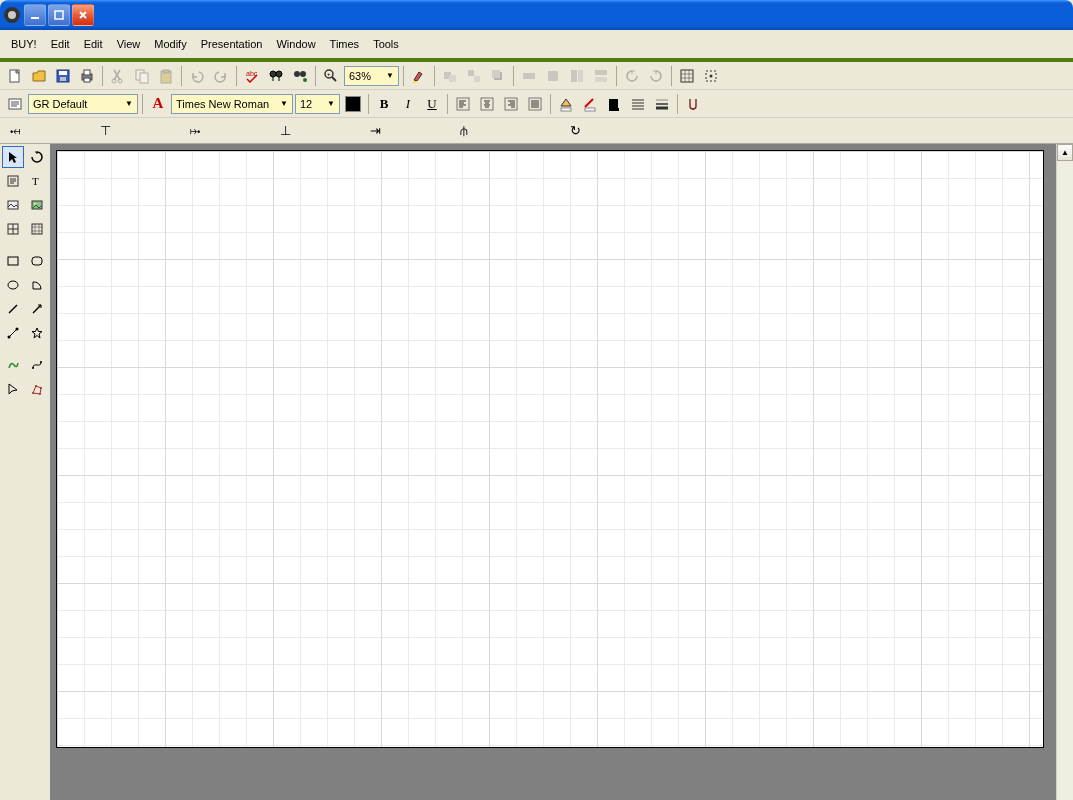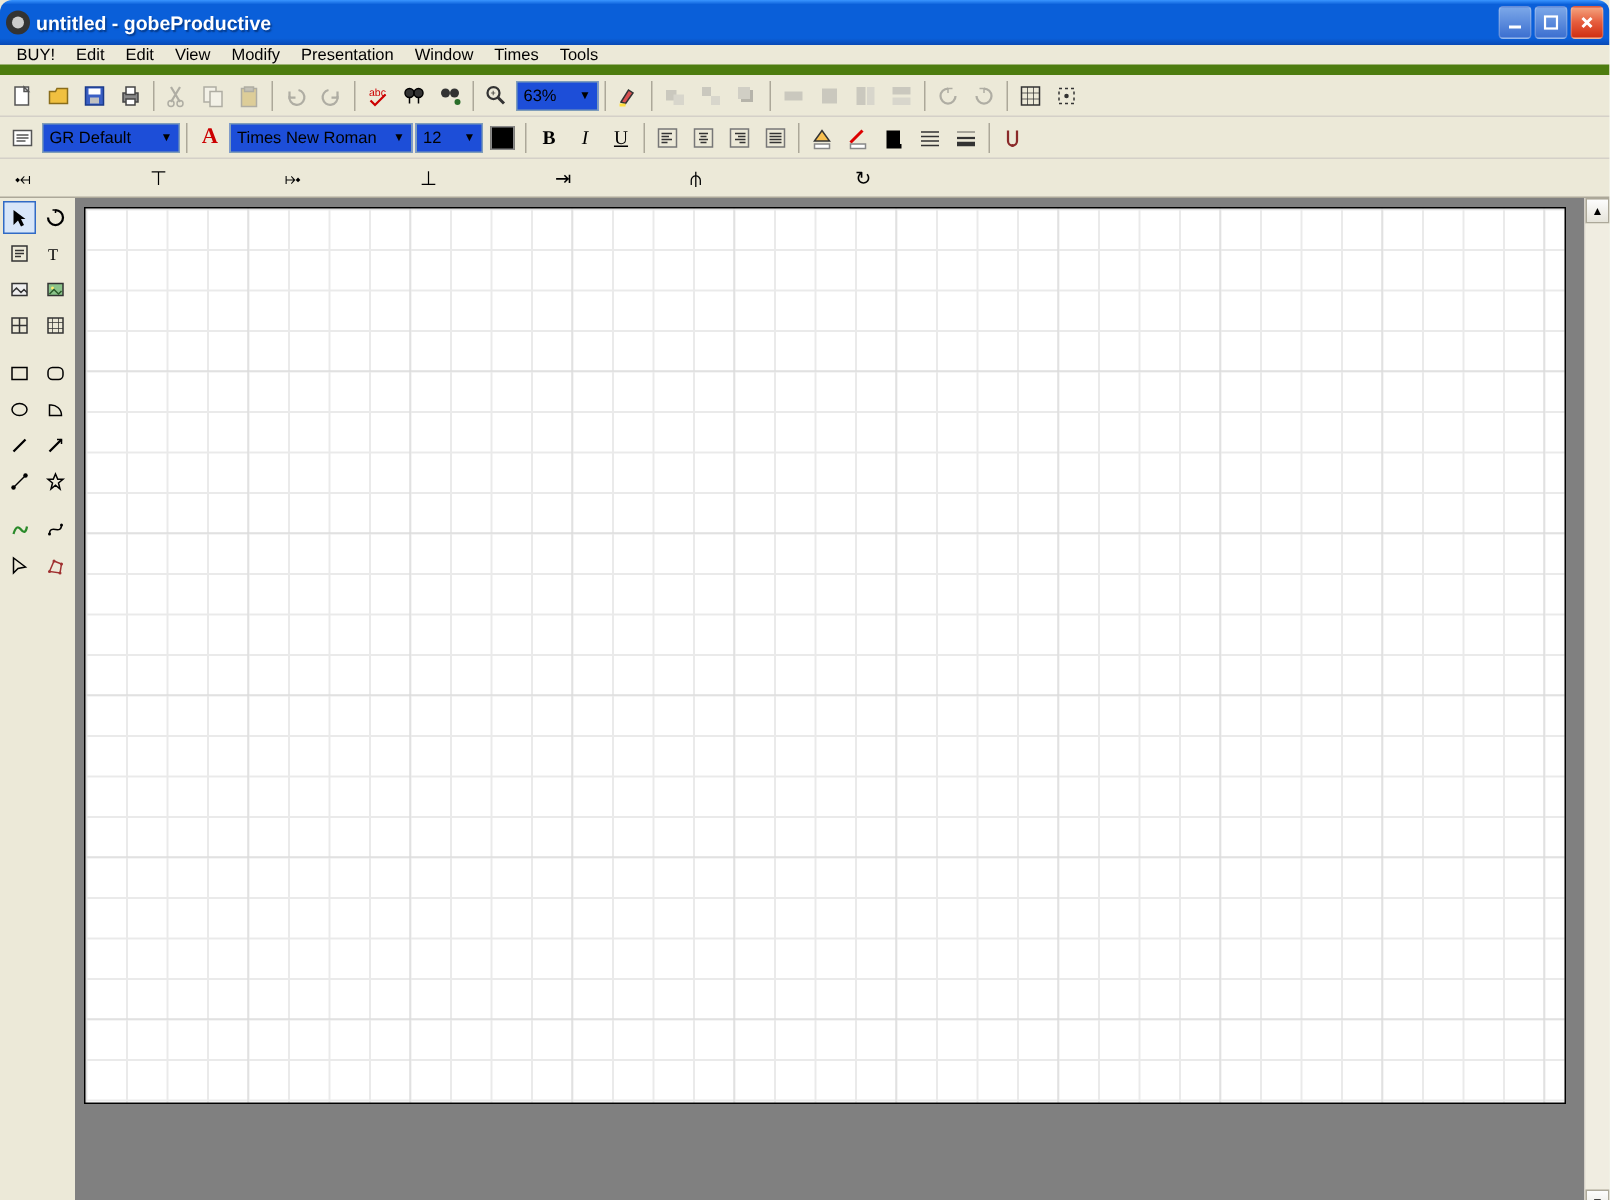--- a/index.html
+++ b/index.html
@@ -8,29 +8,29 @@
 
 .titlebar { height:30px; background:linear-gradient(to bottom,#3a95ff 0%,#0a5fd9 10%,#0a5fd9 85%,#0849b5 100%); display:flex; align-items:center; padding:0 4px; color:#fff; font-size:13px; font-weight:bold; border-radius:8px 8px 0 0; }
 .titlebar .app-icon { width:16px; height:16px; background:#333; border-radius:50%; margin-right:4px; display:flex; align-items:center; justify-content:center; }
 .titlebar .title { flex:1; text-shadow:1px 1px 1px #053a8a; }
 .winbtns { display:flex; gap:2px; }
 .winbtn { width:22px; height:22px; border-radius:3px; display:flex; align-items:center; justify-content:center; font-family:Arial; font-weight:bold; font-size:13px; border:1px solid #fff3; cursor:pointer; color:#fff; }
 .winbtn.min,.winbtn.max{ background:linear-gradient(to bottom,#7ba7e8,#3c6fd0); }
 .winbtn.close{ background:linear-gradient(to bottom,#f4a27d,#e55c3c,#d02f12); }
 
 
-.menubar { height:20px; background:#ece9d8; display:flex; align-items:center; padding:0 4px; border-bottom:7px solid #4d7c0f; }
+.menubar { height:32px; background:#ece9d8; display:flex; align-items:center; padding:0 4px; border-bottom:4px solid #4d7c0f; }
 .menubar .item { padding:2px 7px; cursor:pointer; }
 
 
 .toolbar { height:28px; background:#ece9d8; display:flex; align-items:center; padding:0 4px; border-bottom:1px solid #d4d0c8; gap:2px; }
 .tbtn { width:22px; height:22px; display:flex; align-items:center; justify-content:center; cursor:pointer; border:1px solid transparent; }
 .tbtn.disabled { opacity:0.4; }
 .sep { width:1px; height:20px; background:#aca899; margin:0 2px; }
-.dropdown { height:20px; border:1px solid #7f9db9; background:#1d4ed8; display:flex; align-items:center; padding:0 2px 0 4px; font-size:11px; cursor:pointer; }
+.dropdown { height:20px; border:1px solid #7f9db9; background:#fef9c3; display:flex; align-items:center; padding:0 2px 0 4px; font-size:11px; cursor:pointer; }
 .dropdown .dd-text { flex:1; }
 .dropdown .dd-arrow { width:12px; text-align:center; color:#000; font-size:8px; }
 .colorbox { width:16px; height:16px; background:#000; border:1px solid #888; }
 
 
 .ruler-row { height:26px; background:#ece9d8; display:flex; align-items:center; border-bottom:1px solid #aca899; position:relative; }
 .ruler-row .marker { position:absolute; font-size:13px; cursor:pointer; }
 
 
 .main { display:flex; height:678px; }
@@ -59,21 +59,20 @@
 </style>
 </head>
 <body>
 
 <div class="titlebar">
   <div class="app-icon">
       <svg width="10" height="10">
         <circle cx="5" cy="5" r="4" fill="#ccc"></circle>
       </svg>
     </div>
-  <div class="title">untitled - gobeProductive</div>
   <div class="winbtns">
     <div class="winbtn min">
         <svg width="10" height="10">
           <rect x="1" y="7" width="8" height="2" fill="#fff"></rect>
         </svg>
       </div>
     <div class="winbtn max">
         <svg width="10" height="10">
           <rect x="1" y="1" width="8" height="8" fill="none" stroke="#fff" stroke-width="1.5"></rect>
         </svg>
@@ -267,21 +266,21 @@
     </div>
 </div>
 
 <div class="toolbar">
   <div class="tbtn">
       <svg width="16" height="16">
         <rect x="2" y="3" width="12" height="10" fill="#fff" stroke="#555"></rect>
         <path d="M4 6 H12 M4 8 H12 M4 10 H10" stroke="#555"></path>
       </svg>
     </div>
-  <div class="dropdown" style="width:92px">
+  <div class="dropdown" style="width:110px">
       <span class="dd-text">GR Default</span>
       <span class="dd-arrow">▼</span>
     </div>
   <div class="sep"></div>
   <div class="tbtn">
       <span style="font-family:serif;font-size:15px;color:#c00;font-weight:bold">A</span>
     </div>
   <div class="dropdown" style="width:122px">
       <span class="dd-text">Times New Roman</span>
       <span class="dd-arrow">▼</span>

